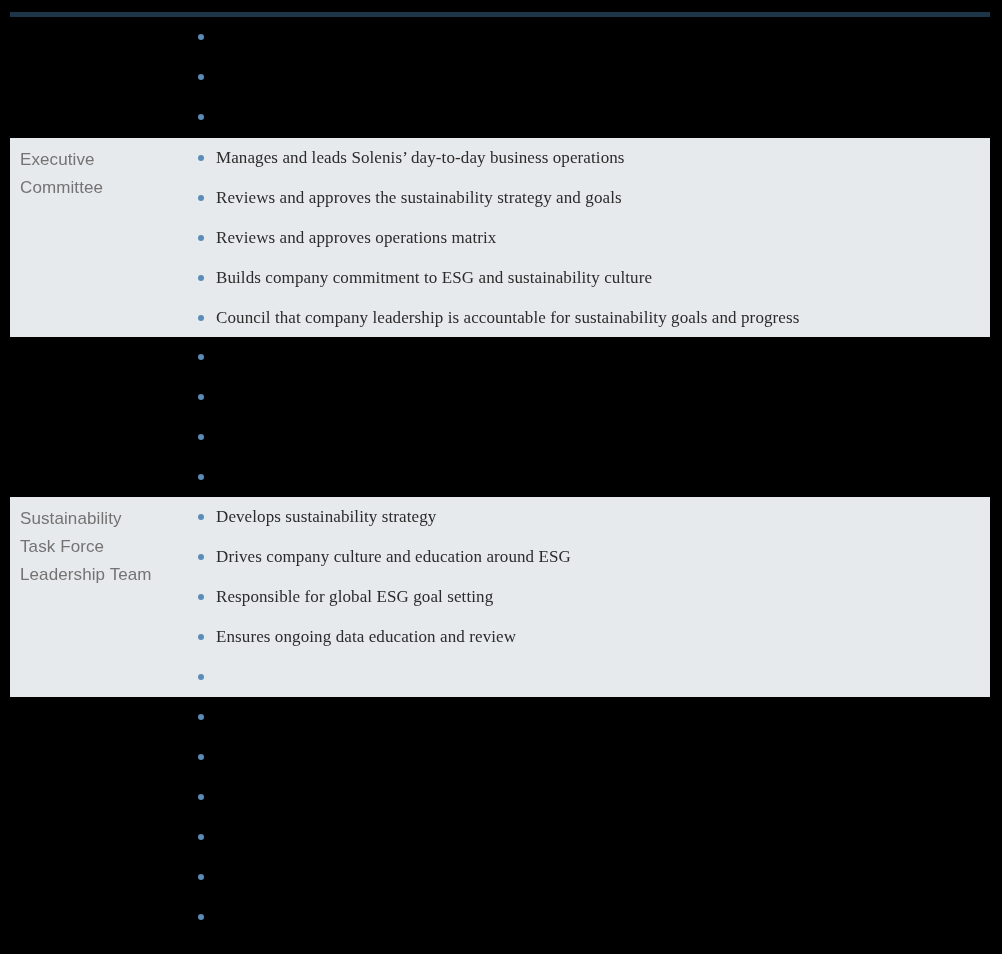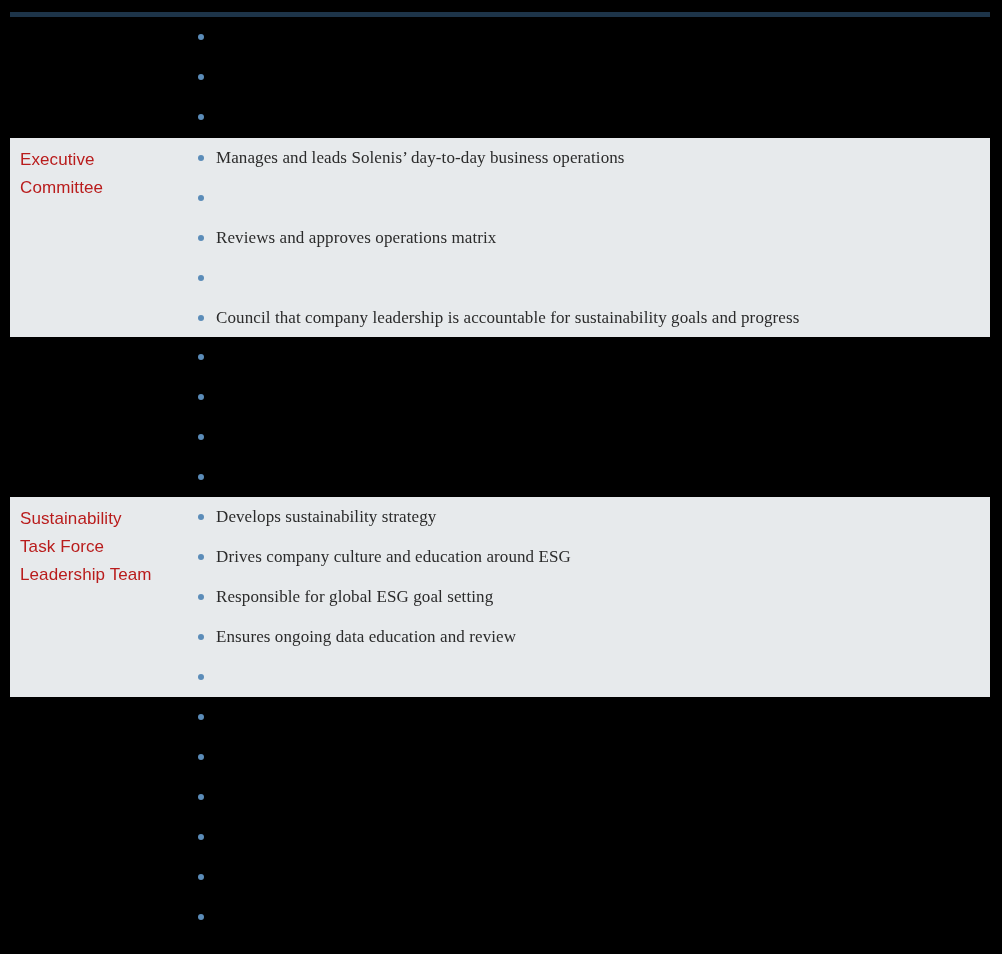--- a/index.html
+++ b/index.html
@@ -48,21 +48,21 @@
   .band.dark {
     background: #000000;
   }
 
   
   .role-label {
     position: absolute;
     left: 20px;
     top: 0;
     width: 165px;
-    color: #b91c1c;
+    color: #737373;
     font-size: 17px;
     line-height: 28px;
     letter-spacing: 0.1px;
     white-space: pre-line;
   }
   .band.lit .role-label { left: 10px; }
 
   
   .bullets {
     position: absolute;
@@ -131,27 +131,29 @@
       <div class="band lit" style="top: 138px; height: 199px;">
         <div class="role-label" style="top: 8px;">Executive
 Committee</div>
         <ul class="bullets" style="top: 0px;">
           <li class="bullet-row">
             <span class="bullet-dot"></span>
             <span class="bullet-text">Manages and leads Solenis’ day-to-day business operations</span>
           </li>
           <li class="bullet-row">
             <span class="bullet-dot"></span>
+            <span class="bullet-text">Reviews and approves the sustainability strategy and goals</span>
           </li>
           <li class="bullet-row">
             <span class="bullet-dot"></span>
             <span class="bullet-text">Reviews and approves operations matrix</span>
           </li>
           <li class="bullet-row">
             <span class="bullet-dot"></span>
+            <span class="bullet-text">Builds company commitment to ESG and sustainability culture</span>
           </li>
           <li class="bullet-row">
             <span class="bullet-dot"></span>
             <span class="bullet-text">Council that company leadership is accountable for sustainability goals and progress</span>
           </li>
         </ul>
       </div>
       <div class="band dark" style="top: 337px; height: 160px;">
         <ul class="bullets" style="top: 0px;">
           <li class="bullet-row">

